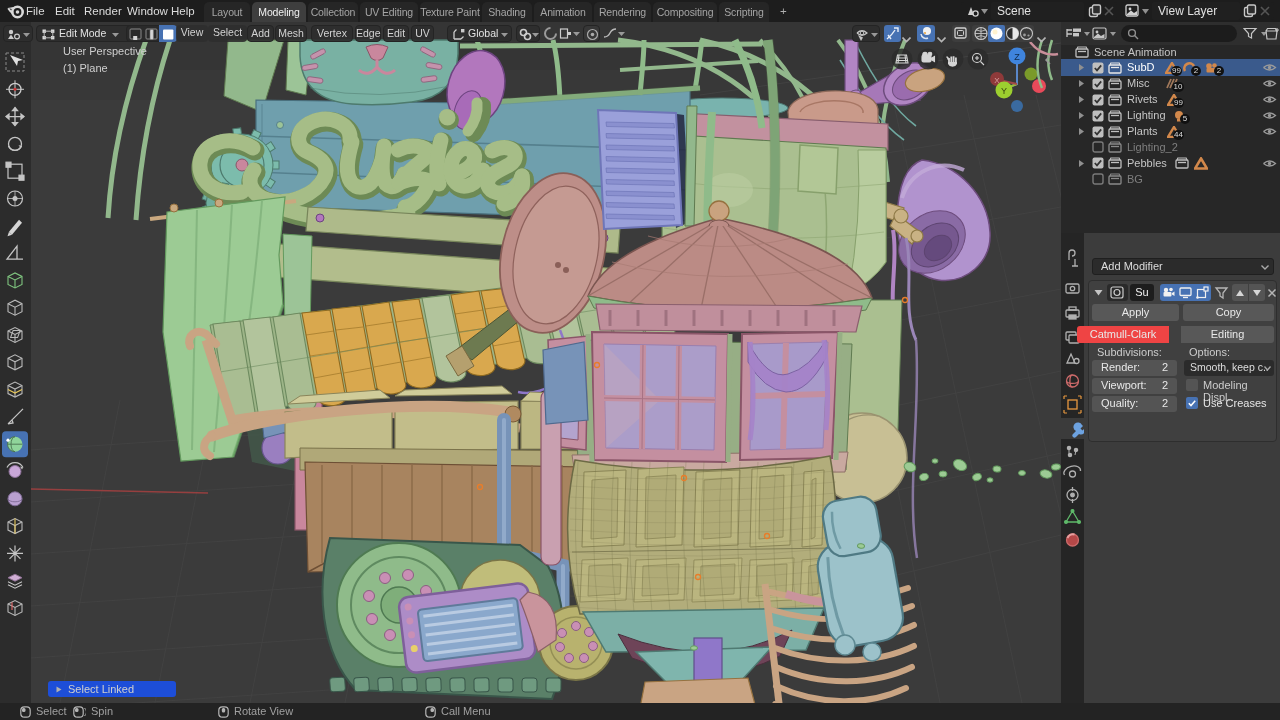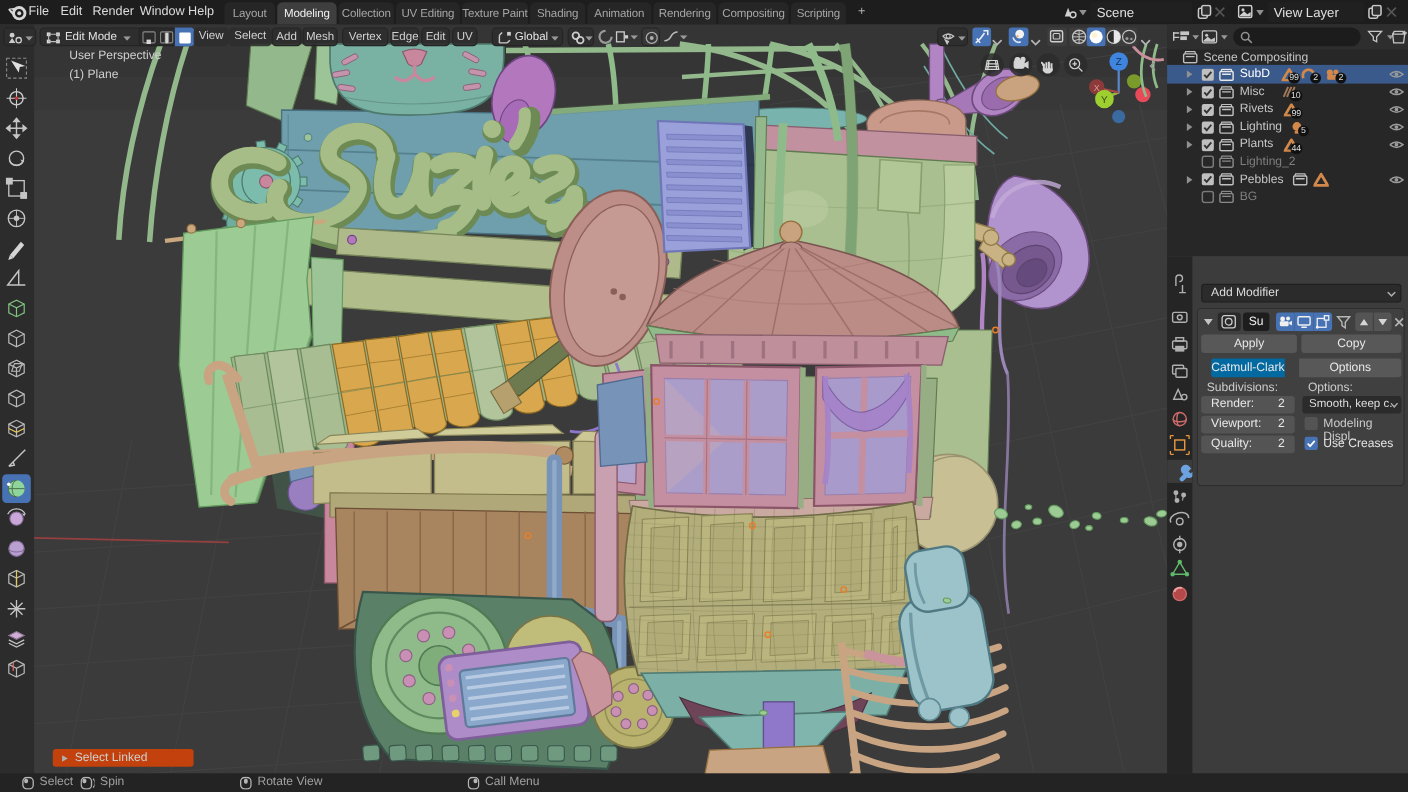--- a/index.html
+++ b/index.html
@@ -860,21 +860,21 @@
         <path d="M13,2 l0,4 M11,4 l4,0" stroke="#c5c5c5" stroke-width="1.2"></path>
       </svg>
     </div>
     <div id="olrows">
       <div class="orow" style="top:21.5px">
         <svg class="abs" style="left:14px;top:2px" width="14" height="12" viewBox="0 0 14 12">
       <rect x="1" y="3" width="12" height="8" rx="1" fill="none" stroke="#c0c0c0" stroke-width="1.3"></rect>
       <path d="M3,5.5 L11,5.5" stroke="#c0c0c0" stroke-width="1.3"></path>
       <path d="M2,3 L2.8,1 L11.2,1 L12,3" fill="none" stroke="#c0c0c0" stroke-width="1.1"></path>
         </svg>
-        <span class="abs" style="left:33px">Scene Compositing</span>
+        <span class="abs" style="left:33px">Scene Animation</span>
       </div>
 <div class="orow" style="top:37.4px;background:#3a5a8c;">
         <svg class="abs" style="left:17px;top:4px" width="7" height="9" viewBox="0 0 7 9">
           <path d="M1,1 L6,4.5 L1,8 Z" fill="#909090"></path>
         </svg>
         <svg class="abs" style="left:31px;top:2.5px" width="12" height="12" viewBox="0 0 12 12">
         <rect x="0.5" y="0.5" width="11" height="11" rx="2" fill="#bfbfbf"></rect>
         <path d="M2.8,6 L5,8.4 L9.2,3.4" fill="none" stroke="#333" stroke-width="1.7"></path>
         </svg>
         <svg class="abs" style="left:47px;top:2.5px" width="14" height="12" viewBox="0 0 14 12">
@@ -1159,22 +1159,22 @@
     <div class="abs" style="left:188px;top:51px;width:16px;height:17px;background:#545454;border-radius:0 3px 3px 0">
       <svg class="abs" style="left:4px;top:6px" width="8" height="6" viewBox="0 0 8 6">
         <path d="M0,0 L8,0 L4,6 Z" fill="#d5d5d5"></path>
       </svg>
     </div>
     <svg class="abs" style="left:206px;top:55px" width="10" height="10" viewBox="0 0 10 10">
       <path d="M1.5,1.5 L8.5,8.5 M8.5,1.5 L1.5,8.5" stroke="#b5b5b5" stroke-width="1.5"></path>
     </svg>
     <div class="pbtn" style="left:31px;top:71px;width:87px;height:17px;background:#585858;line-height:16px">Apply</div>
     <div class="pbtn" style="left:122px;top:71px;width:91px;height:17px;background:#585858;line-height:16px">Copy</div>
-    <div class="pbtn" style="left:40px;top:93px;width:67px;height:17px;background:#0369a1;border-radius:3px 0 0 3px;line-height:16px">Catmull-Clark</div>
-    <div class="pbtn" style="left:120px;top:93px;width:93px;height:17px;background:#585858;border-radius:0 3px 3px 0;line-height:16px">Options</div>
+    <div class="pbtn" style="left:16px;top:93px;width:92px;height:17px;background:#ef4444;border-radius:3px 0 0 3px;line-height:16px">Catmull-Clark</div>
+    <div class="pbtn" style="left:120px;top:93px;width:93px;height:17px;background:#585858;border-radius:0 3px 3px 0;line-height:16px">Editing</div>
     <div class="abs" style="left:36px;top:113px;font-size:11px;color:#cccccc">Subdivisions:</div>
     <div class="abs" style="left:128px;top:113px;font-size:11px;color:#cccccc">Options:</div>
     <div class="pbtn" style="left:31px;top:127px;width:85px;height:16px;background:#545454;line-height:15px">
       <span class="abs" style="left:9px">Render:</span>
       <span class="abs" style="right:9px">2</span>
     </div>
     <div class="pbtn" style="left:31px;top:145px;width:85px;height:16px;background:#545454;line-height:15px">
       <span class="abs" style="left:9px">Viewport:</span>
       <span class="abs" style="right:9px">2</span>
     </div>
@@ -1213,18 +1213,18 @@
       <rect x="0.8" y="0.8" width="9.4" height="10.4" rx="3.5" fill="none" stroke="#b5b5b5" stroke-width="1.2"></rect>
       <rect x="3.8" y="2" width="3.4" height="4.5" rx="1.5" fill="#b5b5b5"></rect>
     </svg>
     <span class="abs" style="left:234px">Rotate View</span>
     <svg class="abs" style="left:425px;top:3px" width="11" height="12" viewBox="0 0 11 12">
       <rect x="0.8" y="0.8" width="9.4" height="10.4" rx="3.5" fill="none" stroke="#b5b5b5" stroke-width="1.2"></rect>
       <rect x="5.5" y="2" width="3.5" height="4" rx="1.5" fill="#b5b5b5"></rect>
     </svg>
     <span class="abs" style="left:441px">Call Menu</span>
   </div>
-  <div class="abs" style="left:48px;top:681px;width:128px;height:16px;background:#c2410c;border-radius:3px;color:#cfcfcf;font-size:11px;line-height:16px">
+  <div class="abs" style="left:48px;top:681px;width:128px;height:16px;background:#1d4ed8;border-radius:3px;color:#cfcfcf;font-size:11px;line-height:16px">
     <svg class="abs" style="left:8px;top:5px" width="6" height="7" viewBox="0 0 6 7">
       <path d="M0.5,0.5 L5.5,3.5 L0.5,6.5 Z" fill="#b0b0b0"></path>
     </svg>
     <span class="abs" style="left:20px">Select Linked</span>
   </div>
 
 </body></html>

